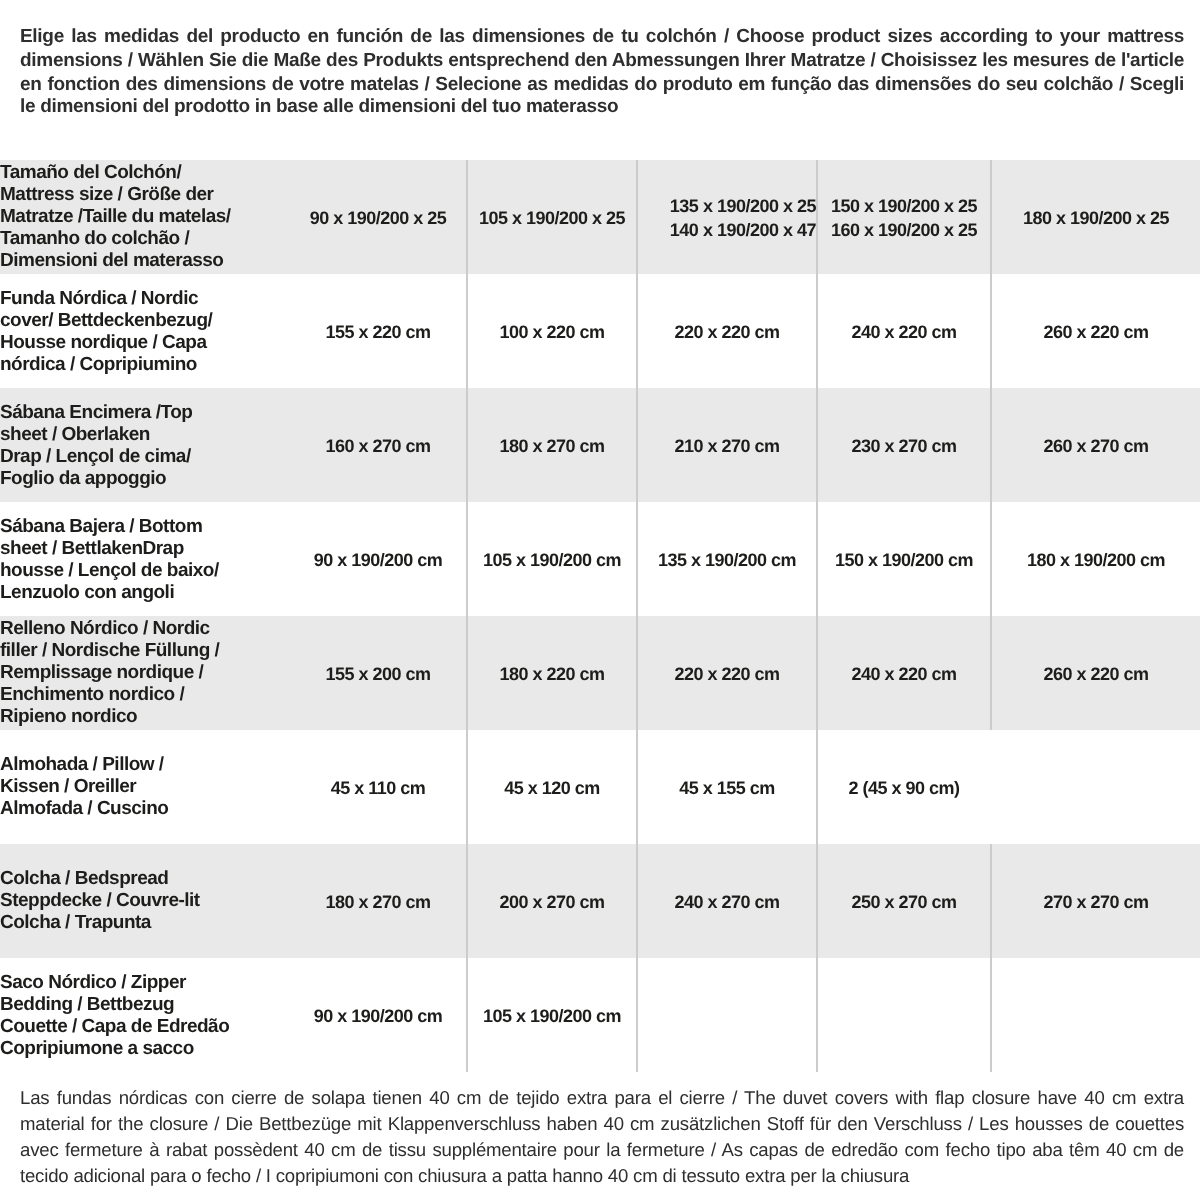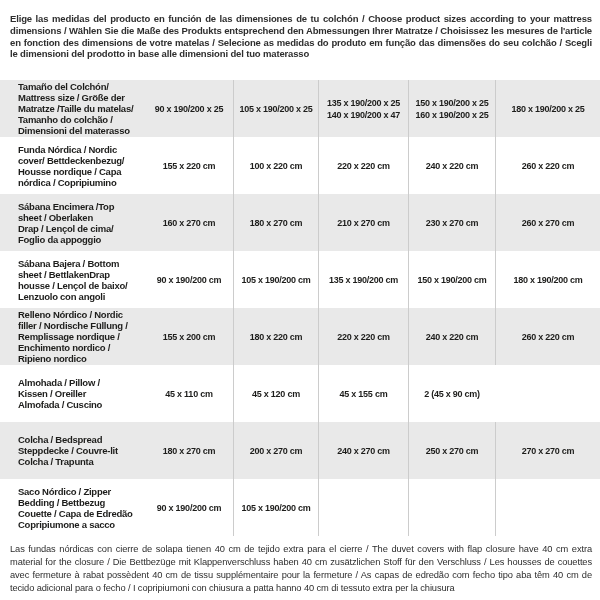--- a/index.html
+++ b/index.html
@@ -38,21 +38,20 @@
     height: 57px;
     align-items: stretch;
     background: var(--row-plain, #ffffff);
   }
   .t-row.shaded {
     background: var(--row-shaded, #e9e9e9);
   }
   .cell-label {
     width: 145px;
     box-sizing: border-box;
-    padding-left: 18px;
     padding-right: 2px;
     display: flex;
     flex-direction: column;
     justify-content: center;
     font-size: 9.5px;
     font-weight: bold;
     line-height: 11px;
     letter-spacing: -0.25px;
   }
   .cell-val {
@@ -96,21 +95,21 @@
         <div>Matratze /Taille du matelas/</div>
         <div>Tamanho do colchão /</div>
         <div>Dimensioni del materasso</div>
       </div>
       <div class="cell-val" style="width: 88px;">
         <div>90 x 190/200 x 25</div>
       </div>
       <div class="cell-val divided" style="width: 85px;">
         <div>105 x 190/200 x 25</div>
       </div>
-      <div class="cell-val divided" style="width: 90px;">
+      <div class="cell-val divided" style="width: 90px; align-items: flex-end;">
         <div>135 x 190/200 x 25</div>
         <div>140 x 190/200 x 47</div>
       </div>
       <div class="cell-val divided" style="width: 87px;">
         <div>150 x 190/200 x 25</div>
         <div>160 x 190/200 x 25</div>
       </div>
       <div class="cell-val divided" style="width: 105px;">
         <div>180 x 190/200 x 25</div>
       </div>

